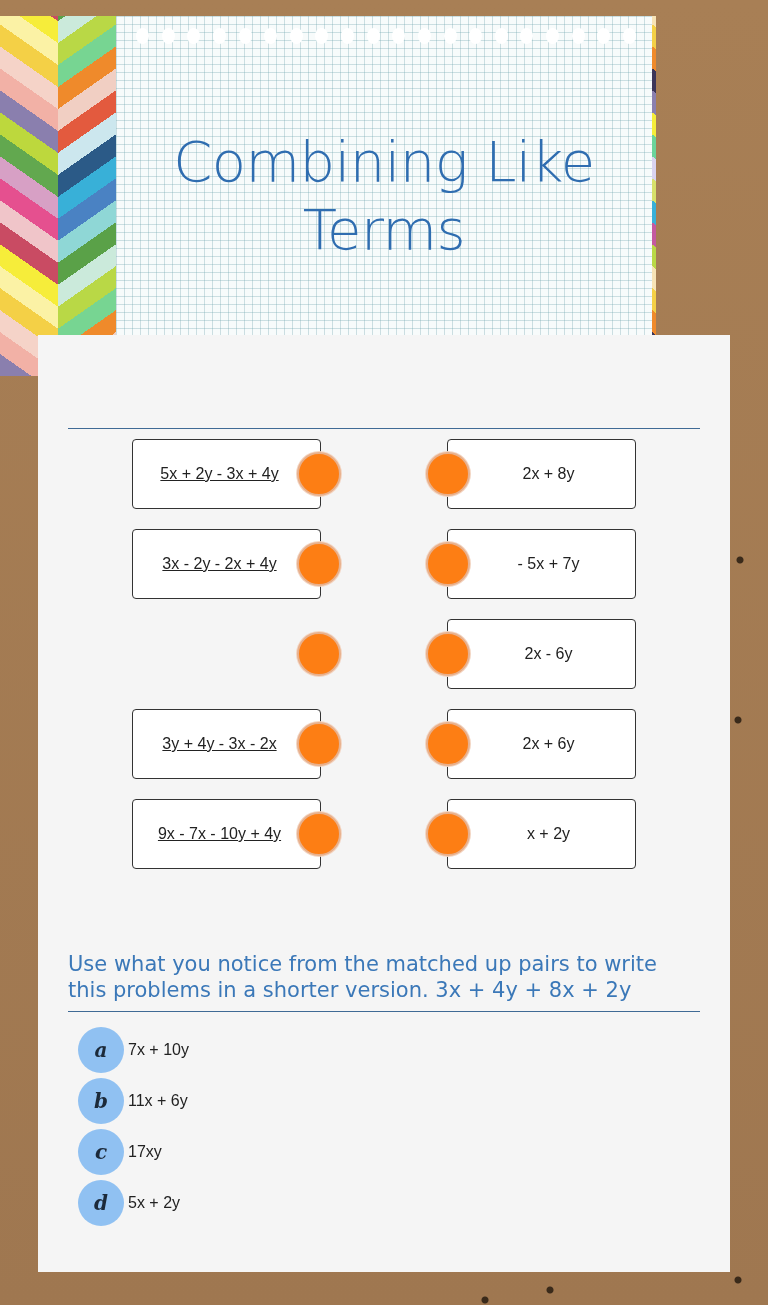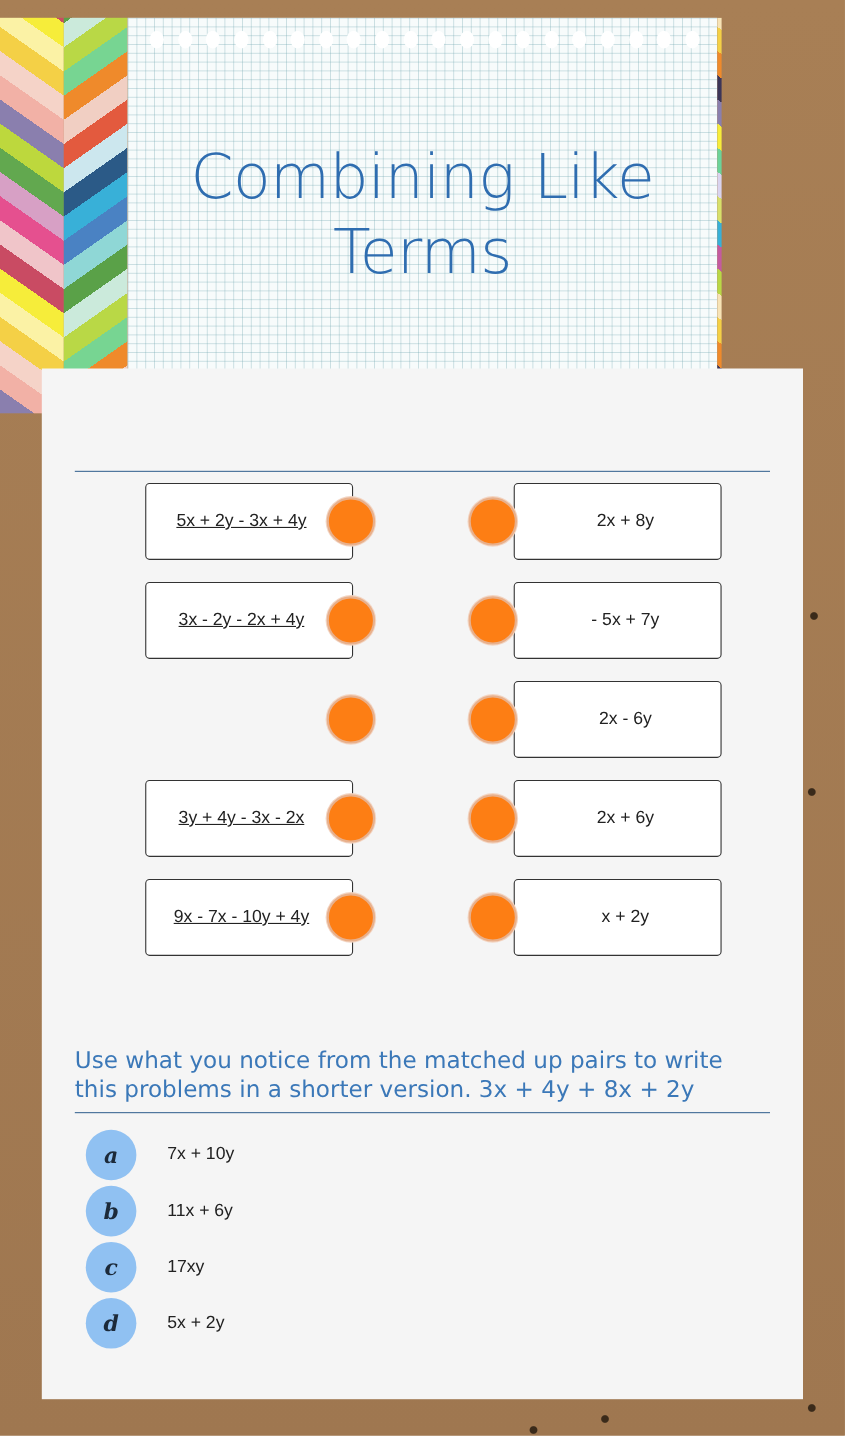--- a/index.html
+++ b/index.html
@@ -68,39 +68,39 @@
   }
   .m-box {
     position: absolute; width: 189px; height: 70px;
     background: #ffffff; border: 1px solid #333;
     border-radius: 4px;
     display: flex; align-items: center; justify-content: center;
     font-size: 16px; color: #222;
     font-family: "Liberation Sans", sans-serif;
   }
   .m-box.left { left: 94px; padding-right: 14px; text-decoration: underline; }
-  .m-box.right { left: 429px; padding-left: 14px; text-align: center; }
+  .m-box.right { left: 409px; padding-left: 14px; text-align: center; }
   .dot {
     position: absolute; width: 44px; height: 44px; border-radius: 50%;
     background: #fd7e14; border: 2px solid #e8b08c;
     box-shadow: 0 0 0 1px #f3d6c4;
     cursor: pointer;
   }
   .opt {
     position: absolute; left: 40px; height: 46px; display: flex; align-items: center;
     cursor: pointer;
   }
   .opt .badge {
     width: 46px; height: 46px; border-radius: 50%; background: #90c1f2;
     display: flex; align-items: center; justify-content: center;
     color: #1c2a3a; font-size: 20px; font-weight: bold;
     font-family: "DejaVu Serif", serif; font-style: italic;
   }
   .opt .lbl {
-    margin-left: 28px; font-size: 16px; color: #222;
+    margin-left: 4px; font-size: 16px; color: #222;
     font-family: "Liberation Sans", sans-serif;
   }
 </style>
 </head>
 <body>
 
 <div class="header">
   <div class="chevron left">
     <div class="half l" style="background: repeating-linear-gradient(35deg, #8a7fae 0 18px, #f2b1a6 18px 36px, #f5d3c8 36px 54px, #f4d046 54px 72px, #fbf2a5 72px 90px, #f6ed3a 90px 108px, #c94b63 108px 126px, #f0c5c9 126px 144px, #e5508f 144px 162px, #d7a0c5 162px 180px, #62a84f 180px 198px, #bdd83d 198px 216px);"></div>
     <div class="half r" style="background: repeating-linear-gradient(-35deg, #e35a3e 0 18px, #f1cfc3 18px 36px, #ef8a2b 36px 54px, #77d592 54px 72px, #b9d846 72px 90px, #cbeadb 90px 108px, #5aa148 108px 126px, #8fd7d6 126px 144px, #4a82c3 144px 162px, #38b0d8 162px 180px, #2b5a87 180px 198px, #cce7ee 198px 216px);"></div>

